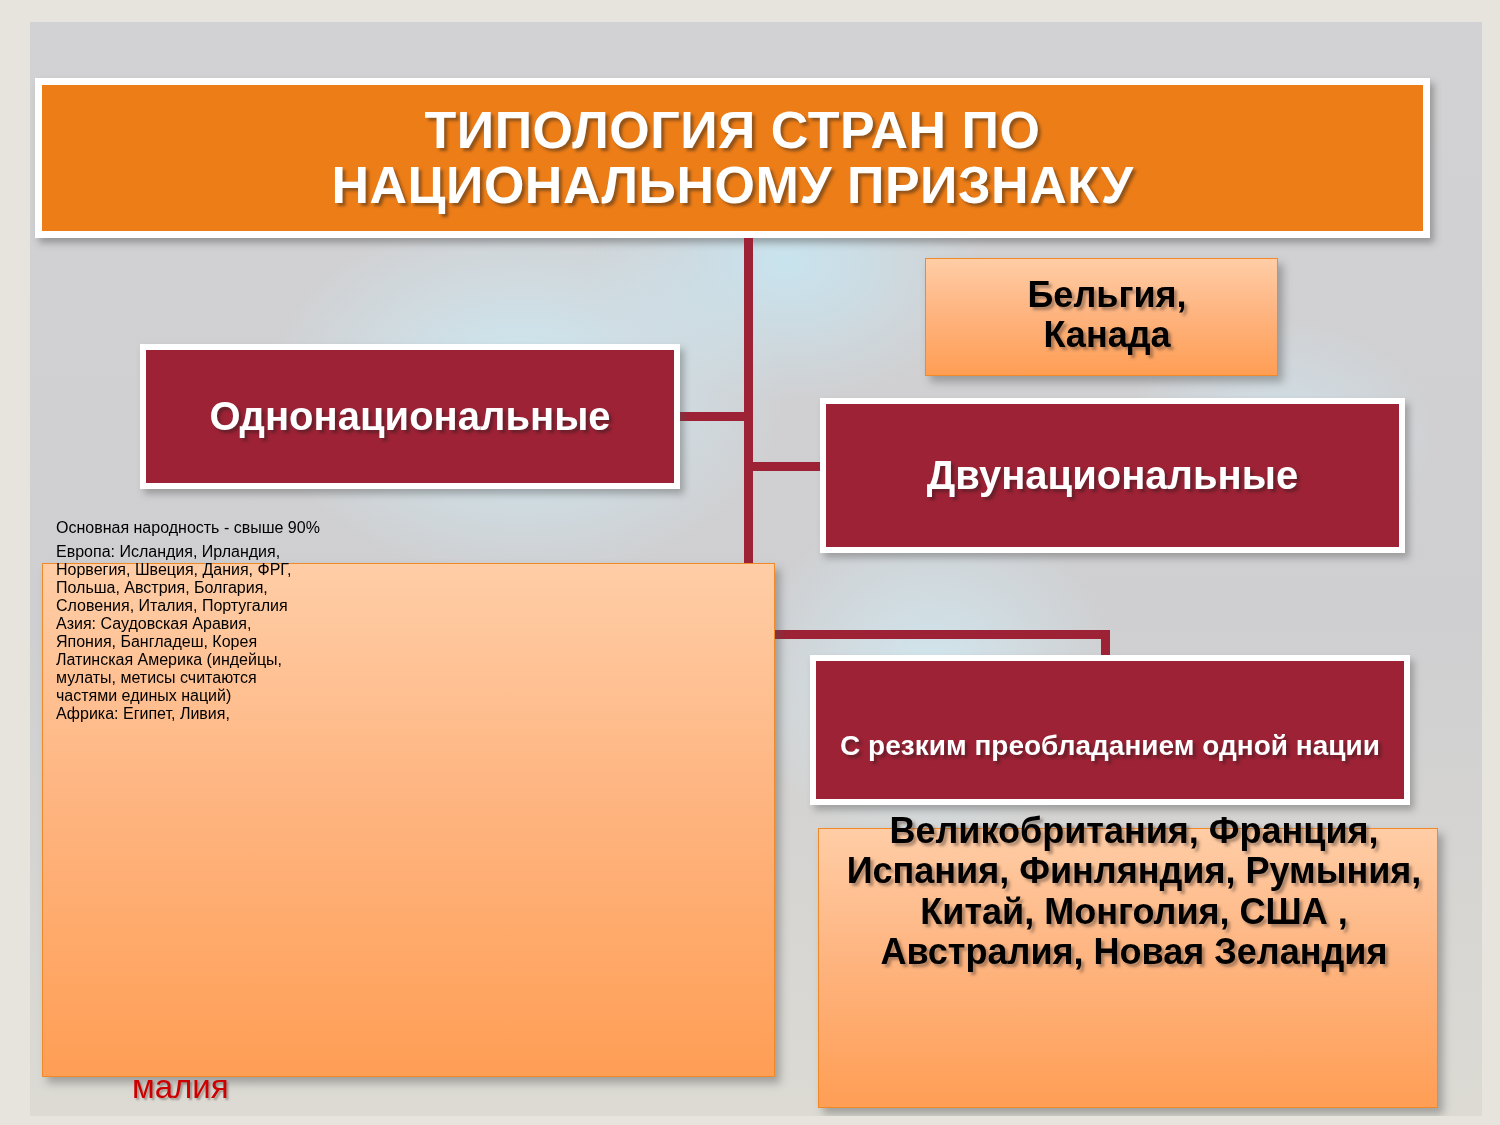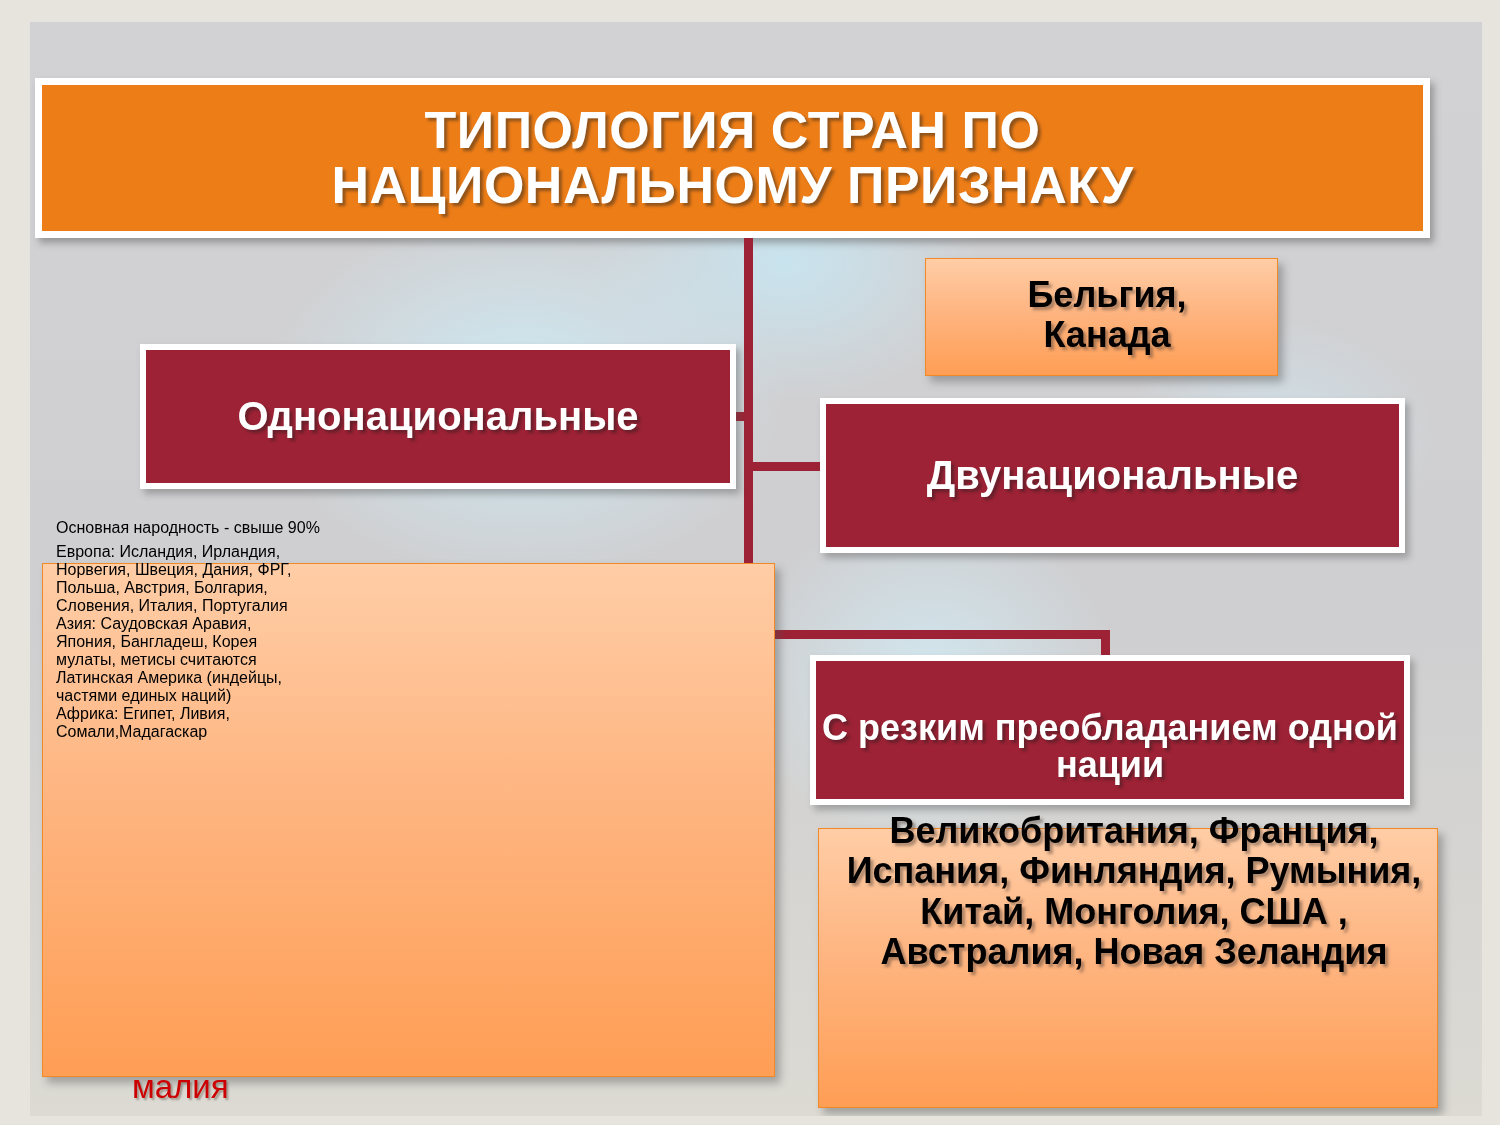--- a/index.html
+++ b/index.html
@@ -53,28 +53,28 @@
     border:1px solid #F08A28;box-sizing:border-box;
     box-shadow:5px 6px 8px rgba(80,80,80,.42);
   }
   .orangebox .txt{
     color:#000000;font-weight:bold;text-align:center;line-height:1.12;
     text-shadow:3px 3px 3px rgba(90,70,60,.5);
   }
   
   .conn{position:absolute;background:#9D2235;}
   
-  #box-mono{left:110px;top:322px;width:596px;height:145px;}
+  #box-mono{left:110px;top:322px;width:540px;height:145px;}
   #box-mono .txt{font-size:40px;}
   #box-bicountries{left:895px;top:236px;width:353px;height:118px;}
   #box-bicountries .txt{font-size:36px;padding:16px 10px;}
   #box-bi{left:790px;top:376px;width:585px;height:155px;}
   #box-bi .txt{font-size:40px;}
   #box-sharp{left:780px;top:633px;width:600px;height:150px;}
-  #box-sharp .txt{font-size:36px;position:relative;top:16px;}
+  #box-sharp .txt{font-size:28px;position:relative;top:16px;}
   #box-monolist{left:12px;top:541px;width:733px;height:514px;}
   #box-sharplist{left:788px;top:806px;width:620px;height:280px;padding-left:12px;}
   #box-sharplist .txt{font-size:36px;position:relative;top:-18px;}
   
   #stray{
     position:absolute;left:102px;top:1046px;
     color:#CC0000;font-weight:normal;font-size:33px;
     text-shadow:2px 2px 2px rgba(90,70,60,.45);
     z-index:6;
   }
@@ -119,25 +119,24 @@
   <div id="box-monolist" class="orangebox"></div>
   <div class="body" style="position:absolute;left:26px;top:497px;width:709px;z-index:5;">
     <div class="hdr">Основная народность - свыше 90%</div>
     <div class="lines" style="margin-top:6px;">
       <div>Европа: Исландия, Ирландия,</div>
       <div>Норвегия, Швеция, Дания, ФРГ,</div>
       <div>Польша, Австрия, Болгария,</div>
       <div>Словения, Италия, Португалия</div>
       <div>Азия: Саудовская Аравия,</div>
       <div>Япония, Бангладеш, Корея</div>
+      <div>Латинская Америка (индейцы,</div>
       <div>мулаты, метисы считаются</div>
-      <div>Латинская Америка (индейцы,</div>
       <div>частями единых наций)</div>
       <div>Африка: Египет, Ливия,</div>
-      <div>Сомали,Мадагаскар</div>
     </div>
   </div>
   <div id="stray">малия</div>
 
   <div id="box-sharplist" class="orangebox">
     <div class="txt" style="padding:0 14px;">Великобритания, Франция, Испания, Финляндия, Румыния, Китай, Монголия, США , Австралия, Новая Зеландия</div>
   </div>
 
 </div>
 

